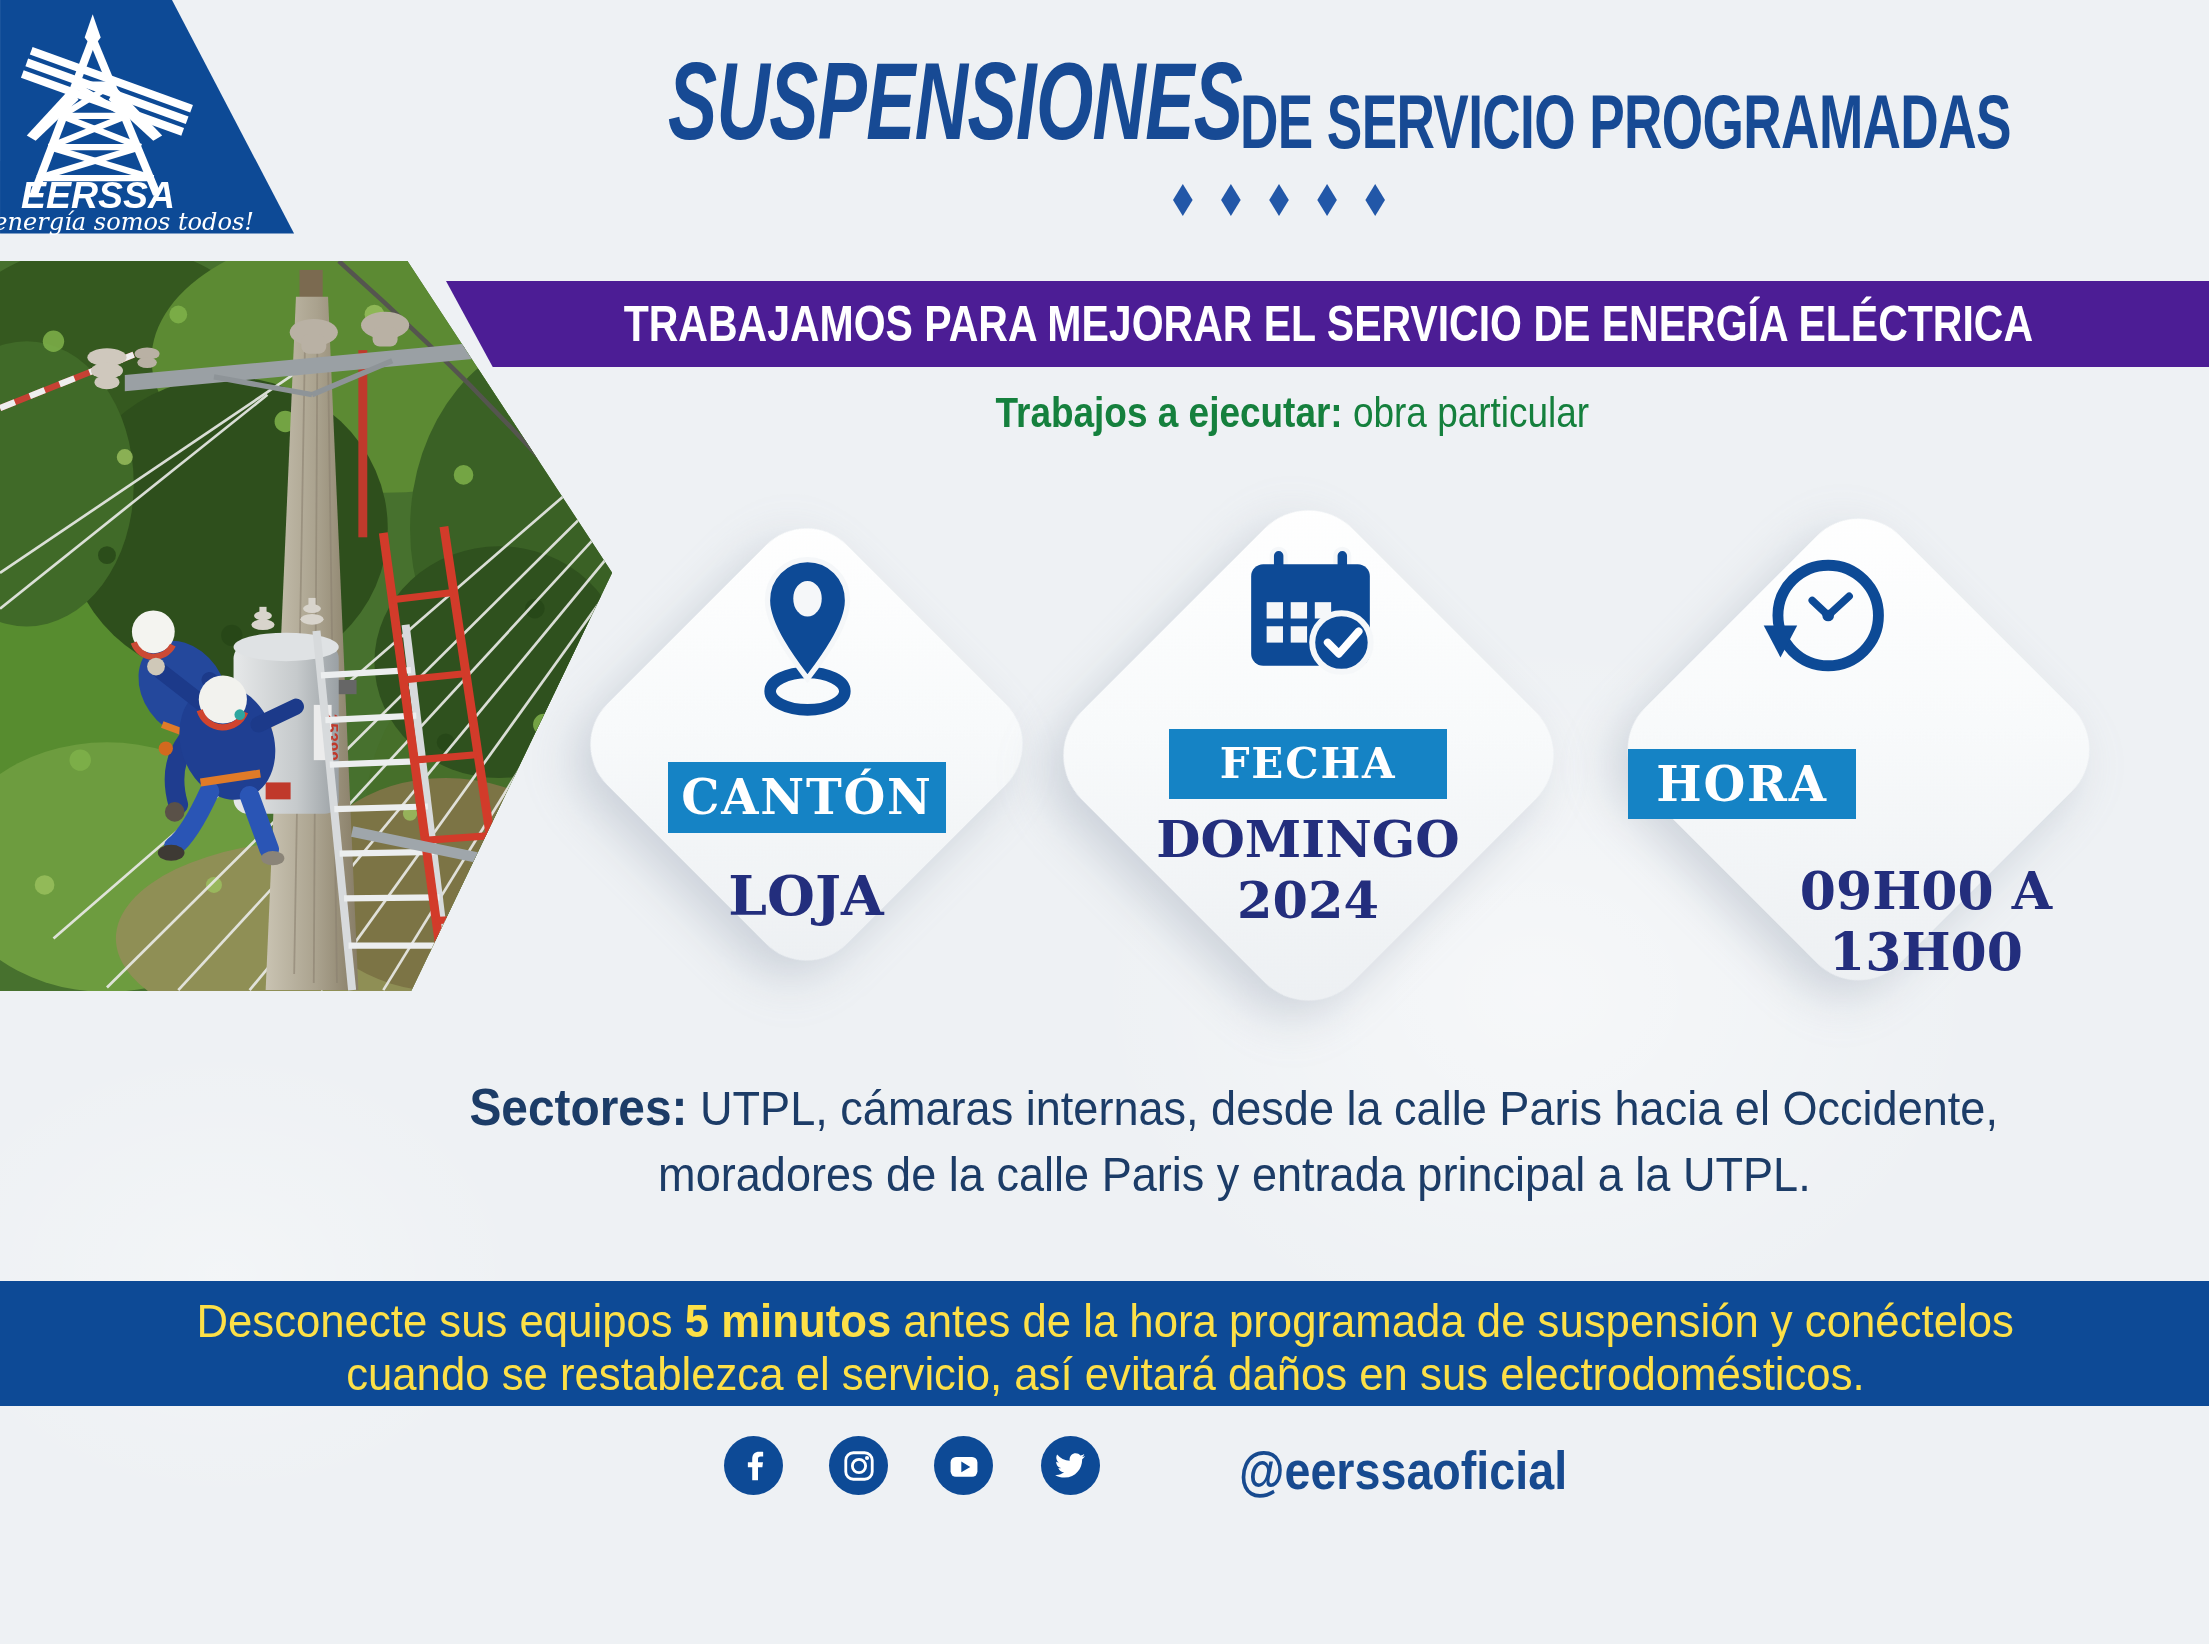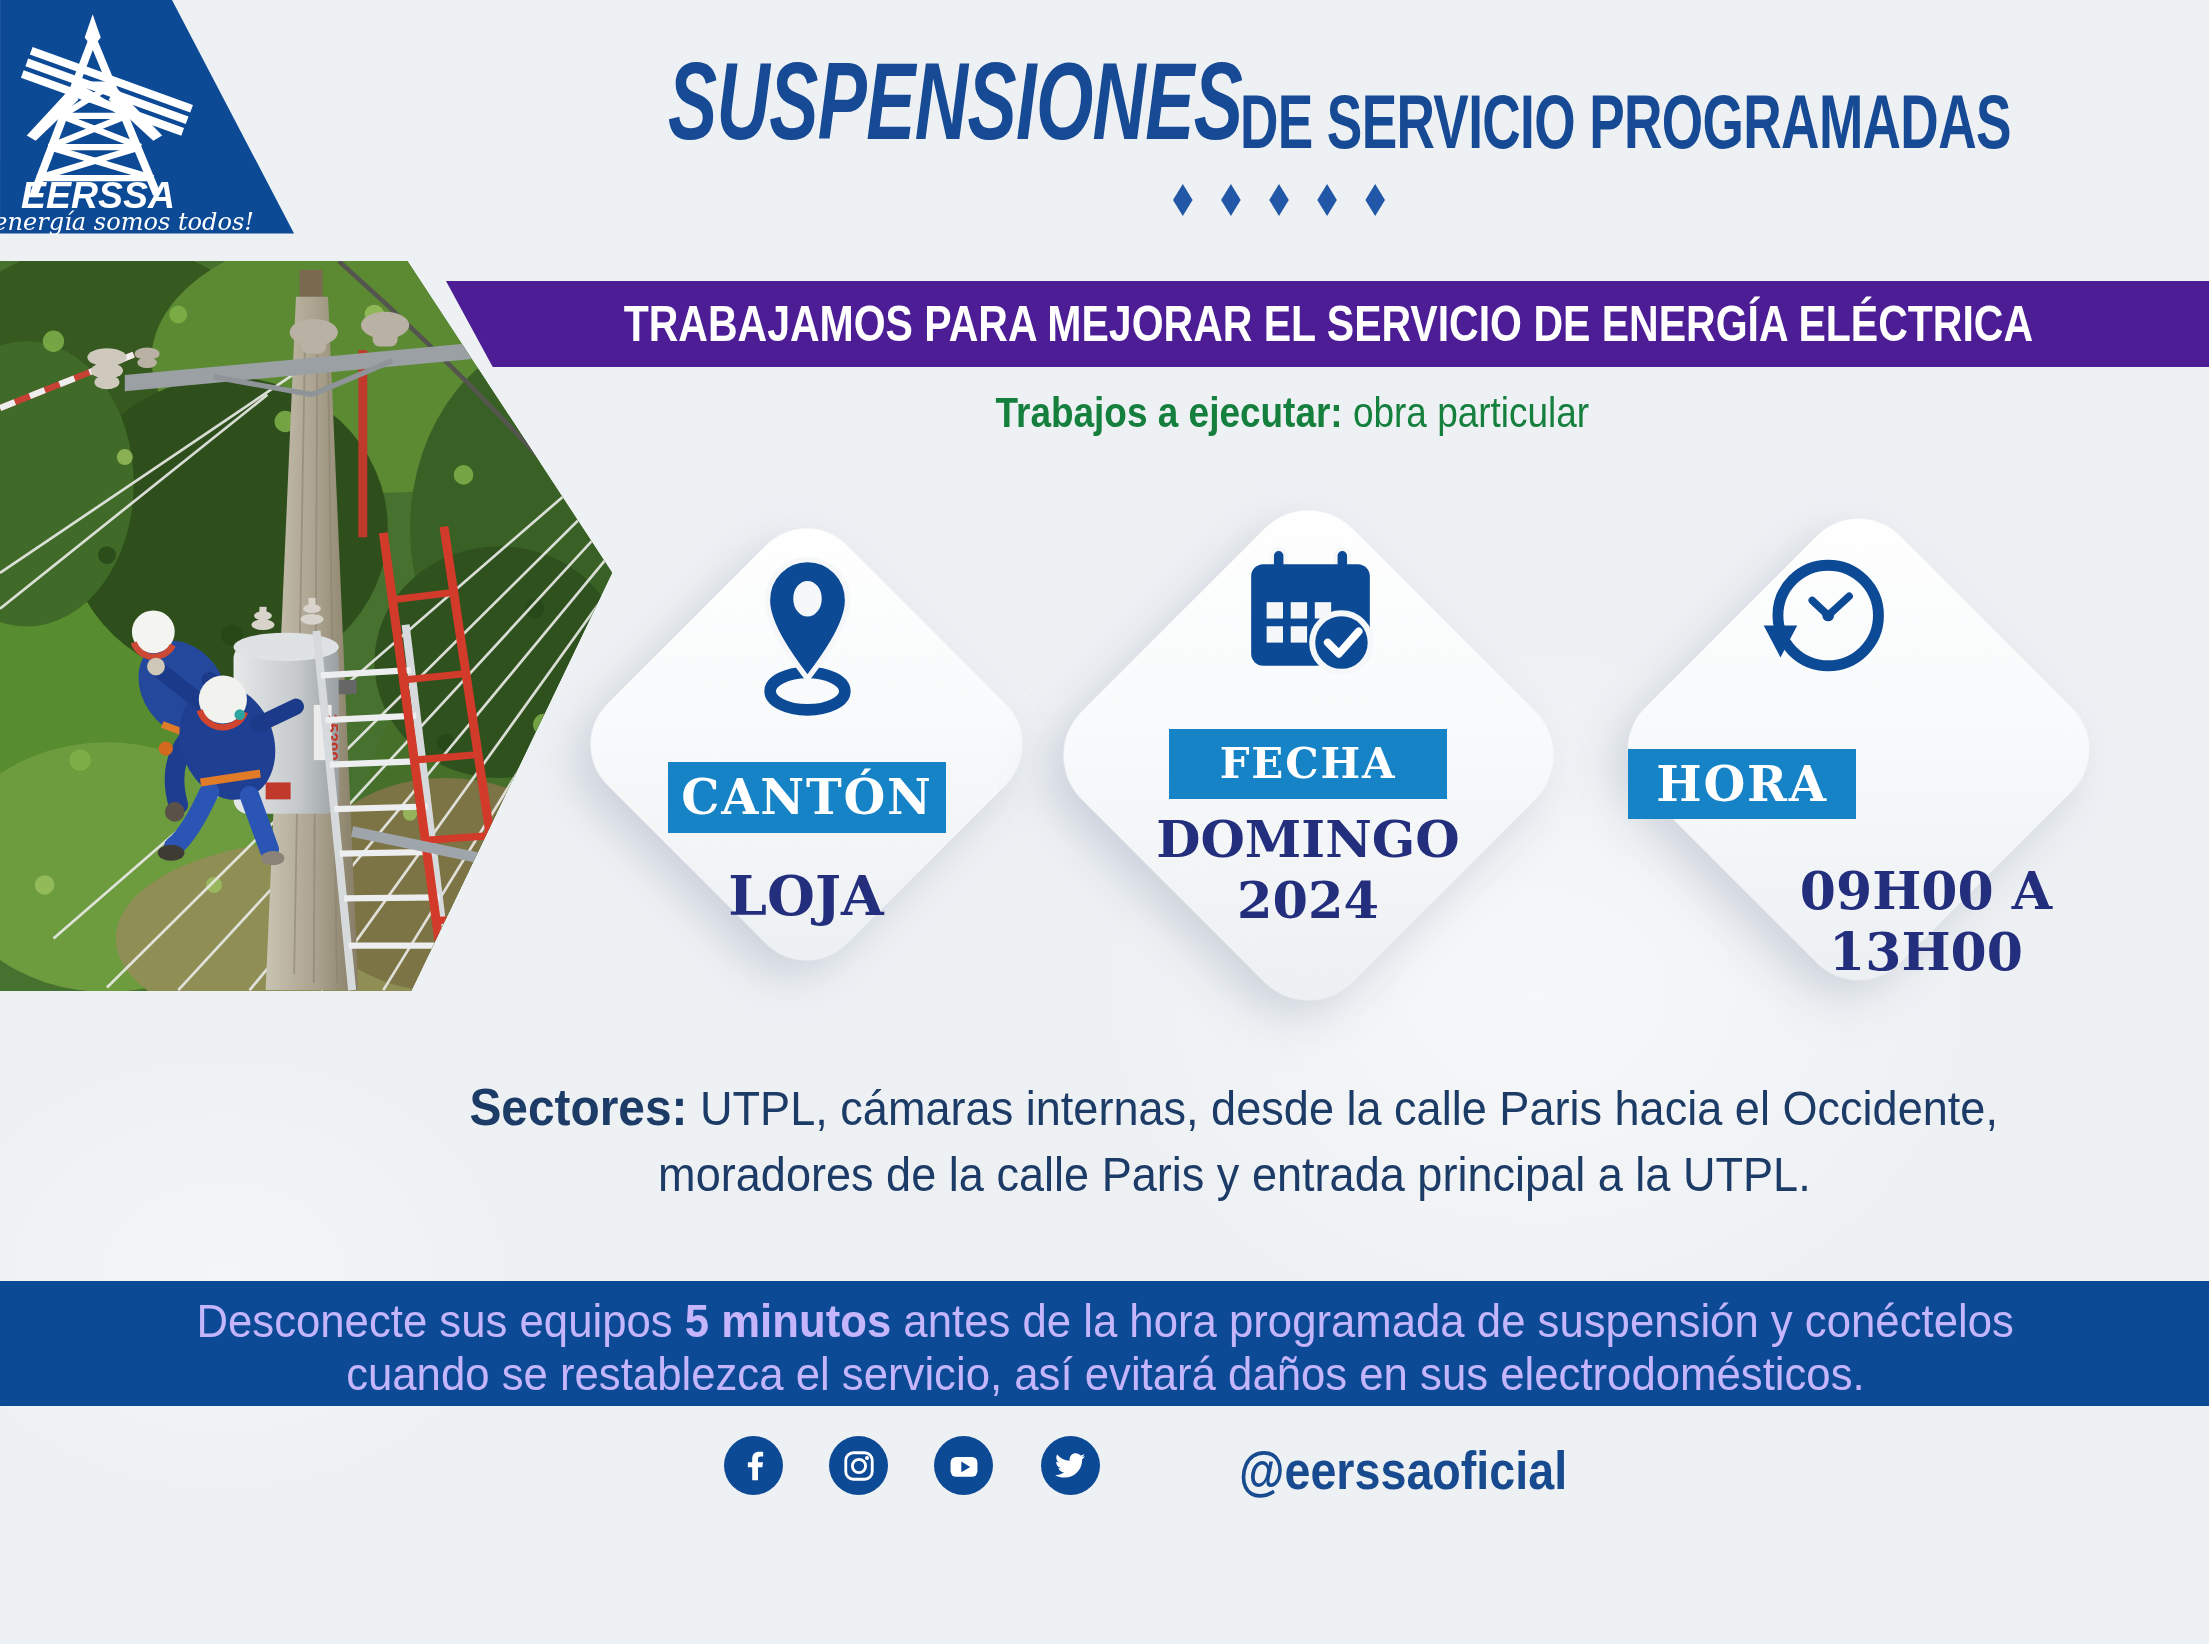--- a/index.html
+++ b/index.html
@@ -23,21 +23,21 @@
   .top-banner span{color:#fff;font-weight:700;font-size:50px;--sx:.82;}
   .work-line{text-align:center;font-size:42px;color:#15803d;}
   .diamond{position:absolute;background:linear-gradient(135deg,#ffffff 0%,#f8fafb 45%,#eceff2 100%);
            transform:rotate(45deg);filter:drop-shadow(0 23px 23px rgba(125,140,160,0.30));}
   .band{position:absolute;background:#1583c5;text-align:center;}
   .band span{display:block;color:#fff;font-family:"DejaVu Serif",serif;font-weight:700;letter-spacing:1.8px;}
   .cardval{position:absolute;text-align:center;font-family:"DejaVu Serif",serif;font-weight:700;color:#232e7d;}
   .sectors{text-align:center;color:#1c3c67;font-size:49px;line-height:66px;}
   .sectors b{font-size:52px;}
   .notice{position:absolute;left:0;top:1281px;width:2210px;height:125px;background:#0d4a96;
-          text-align:center;color:#c4b5fd;padding-top:12.5px;box-sizing:border-box;}
+          text-align:center;color:#fde047;padding-top:12.5px;box-sizing:border-box;}
   .notice .nline{display:block;font-size:47px;line-height:53px;--sx:.93;}
   .soc{position:absolute;width:59px;height:59px;border-radius:50%;background:#0d4a96;
        display:flex;align-items:center;justify-content:center;}
   .handle{font-size:53px;font-weight:700;color:#174a8f;--sx:.88;transform-origin:left center;}
 </style>
 </head>
 <body>
 
 <div class="canvas">
 

